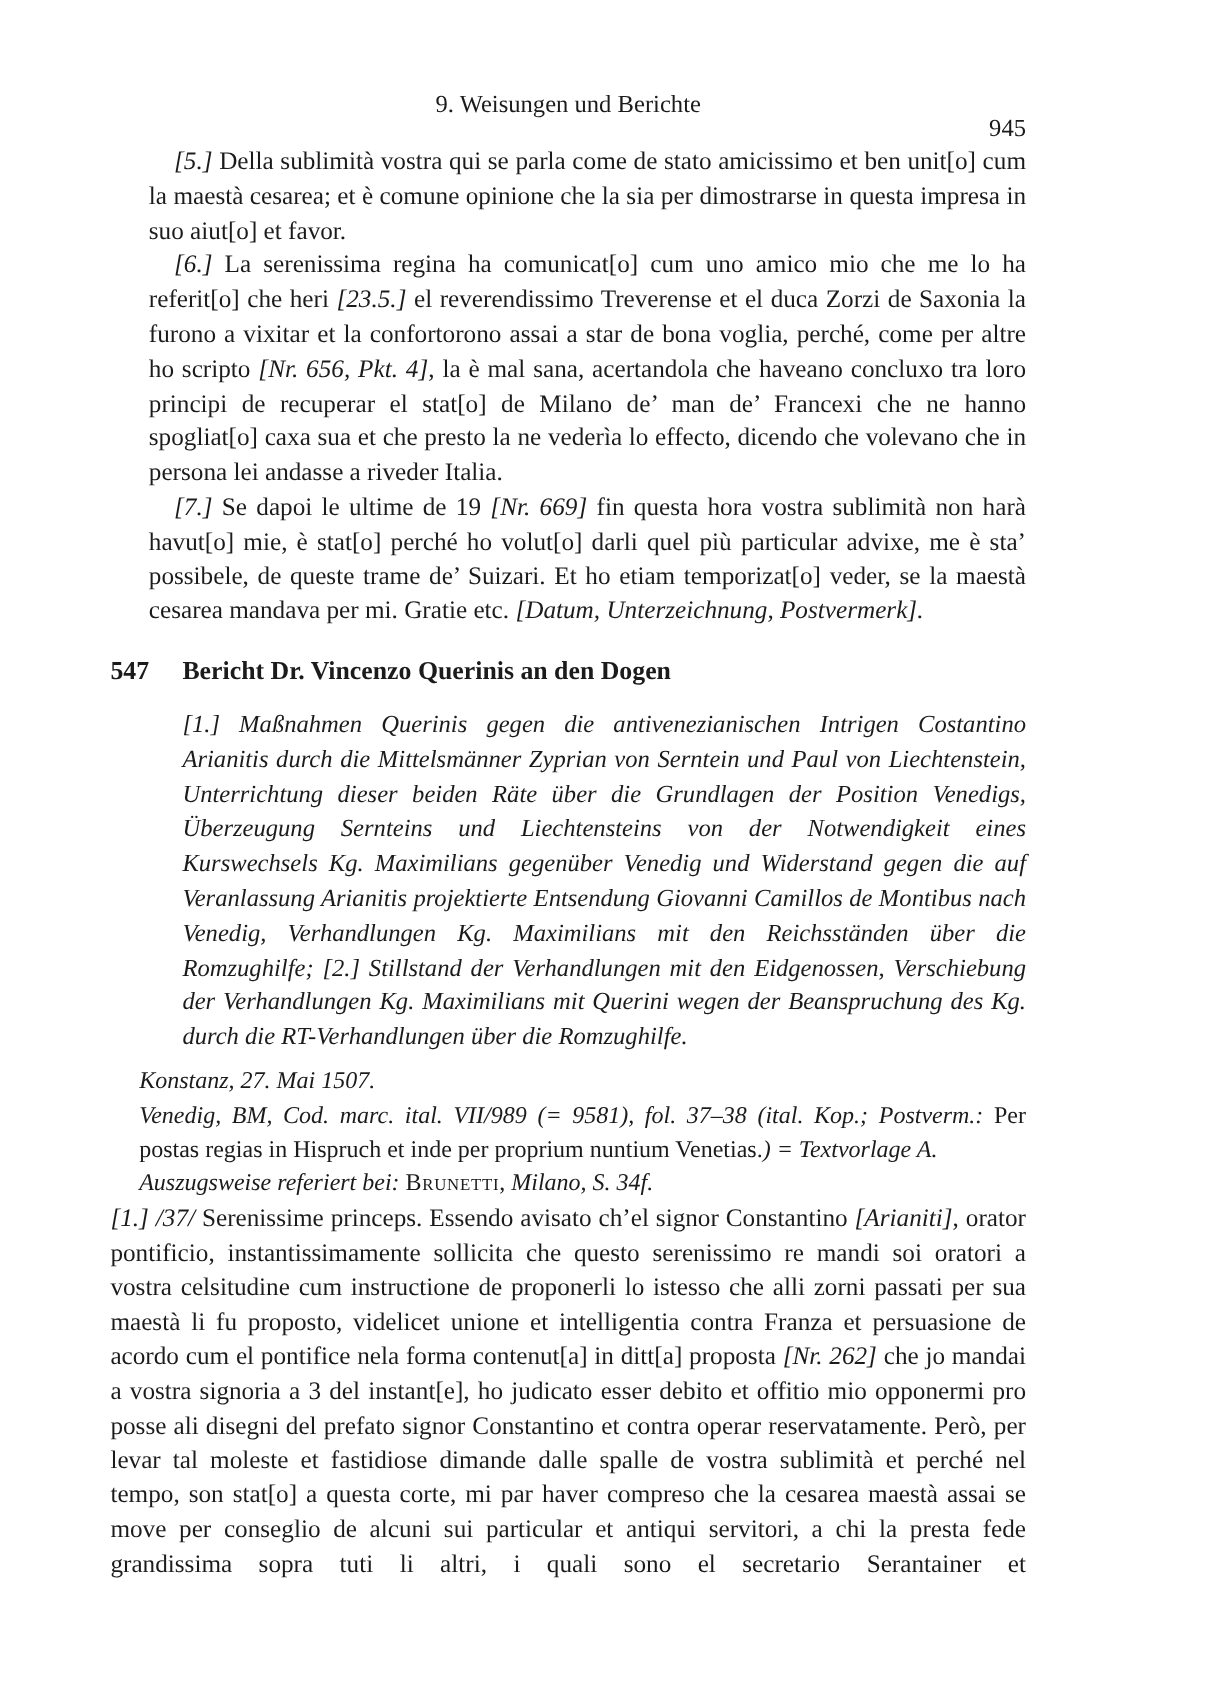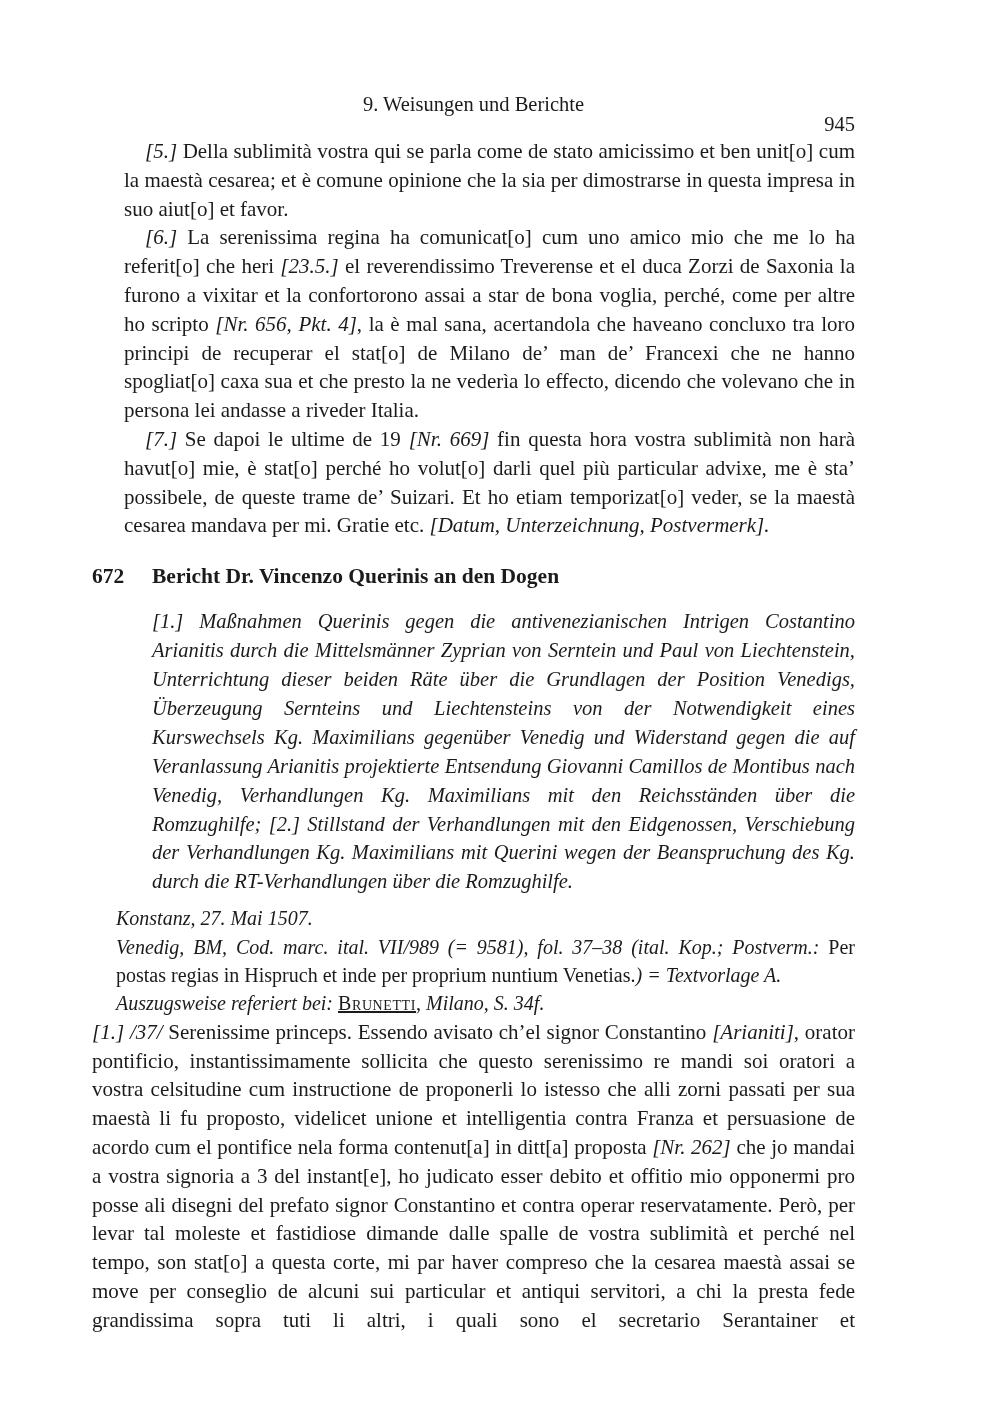--- a/index.html
+++ b/index.html
@@ -8,21 +8,21 @@
     width: 1004px;
     height: 1418px;
     background: #ffffff;
     overflow: hidden;
     color: #1b1b1b;
     font-family: "Liberation Serif", "DejaVu Serif", serif;
   }
   .textblock {
     position: absolute;
     left: 92px;
-    top: 93px;
+    top: 76px;
     width: 763px;
   }
   .running-head {
     position: relative;
     height: 27px;
     margin-bottom: 17px;
     font-size: 20.5px;
   }
   .rh-title {
     display: block;
@@ -73,40 +73,39 @@
   .body-par {
     margin-top: 0;
   }
   .justify-last { text-align-last: justify; }
   .seg-roman { font-style: normal; }
   .seg-italic { font-style: italic; }
   .seg-smallcaps {
     font-style: normal;
     font-variant: small-caps;
     letter-spacing: 0.6px;
-    text-decoration: underline;
   }
 </style>
 </head>
 <body>
 
 <div class="page">
   <div class="textblock">
 
     <div class="running-head">
       <span class="rh-title">9. Weisungen und Berichte</span>
       <span class="rh-page">945</span>
     </div>
 
     <p class="par indent"><span class="seg-italic">[5.] </span><span class="seg-roman">Della sublimità vostra qui se parla come de stato amicissimo et ben unit[o] cum la maestà cesarea; et è comune opinione che la sia per dimostrarse in questa impresa in suo aiut[o] et favor.</span></p>
     <p class="par indent"><span class="seg-italic">[6.] </span><span class="seg-roman">La serenissima regina ha comunicat[o] cum uno amico mio che me lo ha referit[o] che heri </span><span class="seg-italic">[23.5.]</span><span class="seg-roman"> el reverendissimo Treverense et el duca Zorzi de Saxonia la furono a vixitar et la confortorono assai a star de bona voglia, perché, come per altre ho scripto </span><span class="seg-italic">[Nr. 656, Pkt. 4]</span><span class="seg-roman">, la è mal sana, acertandola che haveano concluxo tra loro principi de recuperar el stat[o] de Milano de’ man de’ Francexi che ne hanno spogliat[o] caxa sua et che presto la ne vederìa lo effecto, dicendo che volevano che in persona lei andasse a riveder Italia.</span></p>
     <p class="par indent"><span class="seg-italic">[7.] </span><span class="seg-roman">Se dapoi le ultime de 19 </span><span class="seg-italic">[Nr. 669]</span><span class="seg-roman"> fin questa hora vostra sublimità non harà havut[o] mie, è stat[o] perché ho volut[o] darli quel più particular advixe, me è sta’ possibele, de queste trame de’ Suizari. Et ho etiam temporizat[o] veder, se la maestà cesarea mandava per mi. Gratie etc. </span><span class="seg-italic">[Datum, Unterzeichnung, Postvermerk].</span></p>
 
     <div class="entry-heading">
-      <span class="entry-number">672</span>
+      <span class="entry-number">547</span>
       <span class="entry-title">Bericht Dr. Vincenzo Querinis an den Dogen</span>
     </div>
 
     <p class="summary"><span class="seg-italic">[1.] Maßnahmen Querinis gegen die antivenezianischen Intrigen Costantino Arianitis durch die Mittelsmänner Zyprian von Serntein und Paul von Liechtenstein, Unterrichtung dieser beiden Räte über die Grundlagen der Position Venedigs, Überzeugung Sernteins und Liechtensteins von der Notwendigkeit eines Kurswechsels Kg. Maximilians gegenüber Venedig und Widerstand gegen die auf Veranlassung Arianitis projektierte Entsendung Giovanni Camillos de Montibus nach Venedig, Verhandlungen Kg. Maximilians mit den Reichsständen über die Romzughilfe; [2.] Stillstand der Verhandlungen mit den Eidgenossen, Verschiebung der Verhandlungen Kg. Maximilians mit Querini wegen der Beanspruchung des Kg. durch die RT-Verhandlungen über die Romzughilfe.</span></p>
 
     <div class="source-block">
       <p class="src">Konstanz, 27. Mai 1507.</p>
       <p class="src"><span class="seg-italic">Venedig, BM, Cod. marc. ital. VII/989 (= 9581), fol. 37–38 (ital. Kop.; Postverm.: </span><span class="seg-roman">Per postas regias in Hispruch et inde per proprium nuntium Venetias.</span><span class="seg-italic">) = Textvorlage A.</span></p>
       <p class="src"><span class="seg-italic">Auszugsweise referiert bei: </span><span class="seg-smallcaps">Brunetti</span><span class="seg-roman">, </span><span class="seg-italic">Milano, S. 34f.</span></p>
     </div>

